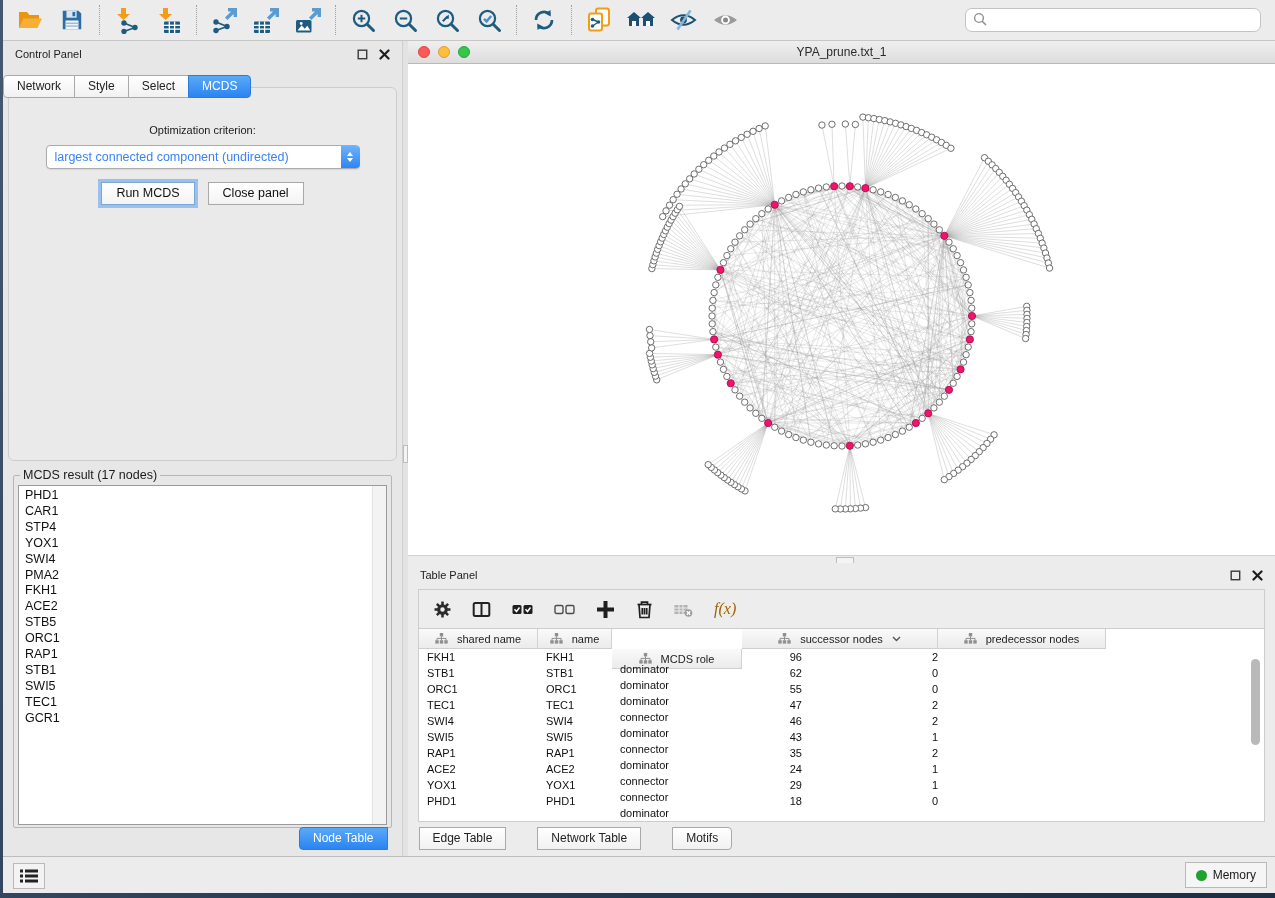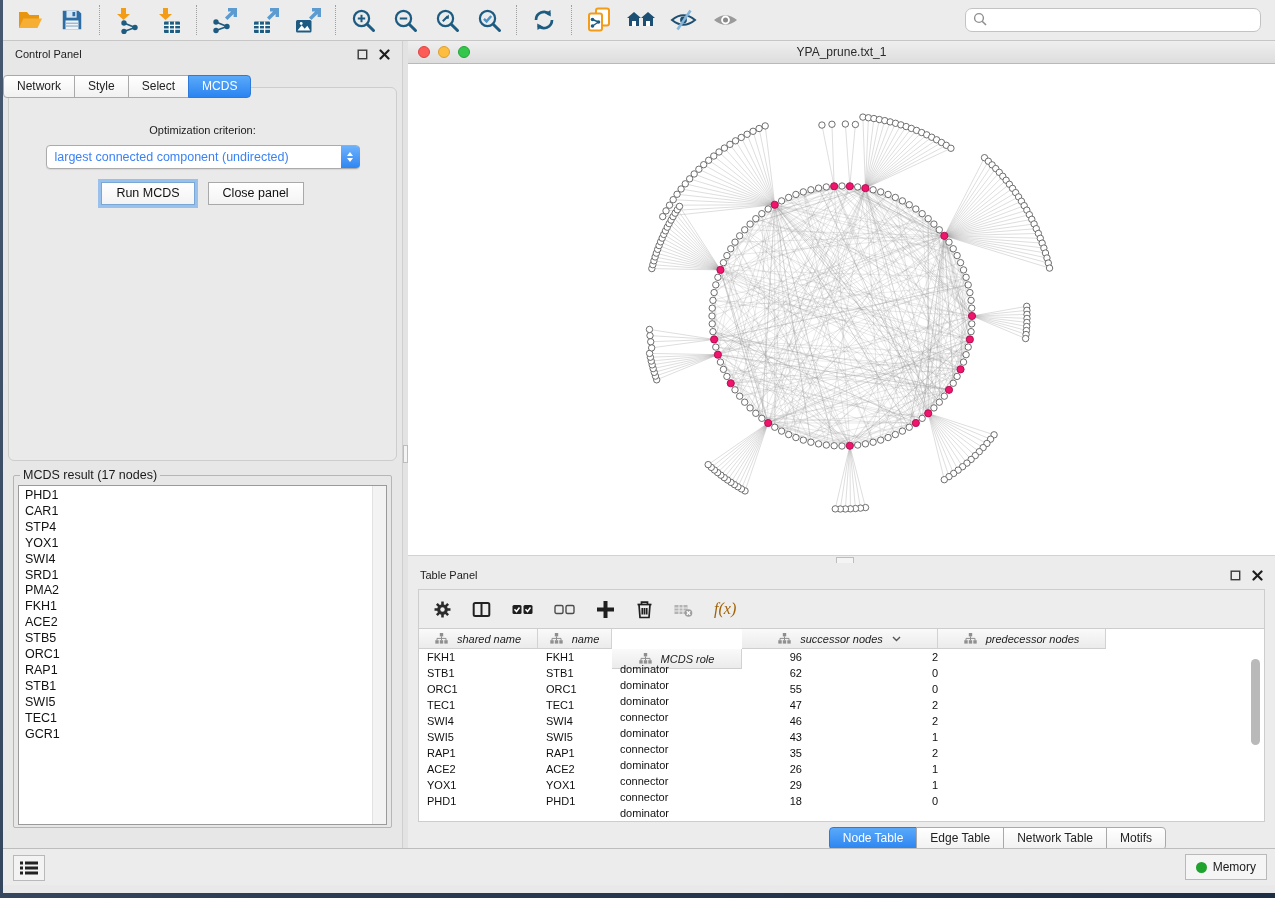--- a/index.html
+++ b/index.html
@@ -62,31 +62,31 @@
   .h-handle{position:absolute;left:428px;top:1px;width:16px;height:5px;background:#f4f4f4;border:1px solid #bdbdbd;}
 
   
   .table-panel{position:absolute;left:0;right:0;top:522px;bottom:0;background:#ececec;}
   .tp-header{height:24px;display:flex;align-items:center;padding:0 12px;}
   .tp-toolbar{margin:2px 10px 0;height:38px;border:1px solid #cdcdcd;background:#ededed;display:flex;align-items:center;padding-left:14px;gap:21px;}
   .tico{display:flex;align-items:center;justify-content:center;min-width:18px;height:20px;}
   .fx{font-family:"Liberation Serif",serif;font-style:italic;font-size:16px;color:#a16207;}
   .tp-table{margin:0 10px;height:192px;border:1px solid #cdcdcd;border-top:none;background:#fff;position:relative;overflow:hidden;}
   .thead{display:flex;height:20px;}
-  .th{box-sizing:border-box;height:20px;background:linear-gradient(#fafafa,#ebebeb);border-right:1px solid #d2d2d2;border-bottom:1px solid #cfcfcf;display:flex;align-items:center;justify-content:center;gap:9px;font-size:11px;color:#1c1c1c;font-style:italic;}
+  .th{box-sizing:border-box;height:20px;background:linear-gradient(#fafafa,#ebebeb);border-right:1px solid #d2d2d2;border-bottom:1px solid #cfcfcf;display:flex;align-items:center;justify-content:center;gap:9px;font-size:11px;color:#1c1c1c;}
   .tr{display:flex;height:16px;}
   .td{box-sizing:border-box;font-size:11px;color:#101010;display:flex;align-items:center;padding-left:8px;white-space:nowrap;}
   .td.num{justify-content:flex-end;padding-left:0;}
   .c0{width:119px;} .c1{width:74px;} .c2{width:130px;margin-top:20px;} .c3{width:196px;} .c4{width:168px;}
   .td.c3{padding-right:136px;} .td.c4{padding-right:181px;}
   .vthumb{position:absolute;right:4px;top:30px;width:9px;height:86px;background:#b9b9b9;border-radius:5px;}
-  .tp-tabs{height:32px;display:flex;align-items:center;justify-content:flex-end;transform:translateX(-109px);}
+  .tp-tabs{height:32px;display:flex;align-items:center;justify-content:flex-start;transform:translateX(-109px);gap:32px;}
 
   
-  .status-bar{position:absolute;left:0;right:0;bottom:8px;height:36px;background:#ececec;border-top:1px solid #bdbdbd;}
+  .status-bar{position:absolute;left:0;right:0;bottom:0;height:36px;background:#ececec;border-top:1px solid #bdbdbd;}
   .sb-btn{position:absolute;left:10px;top:6px;width:30px;height:24px;background:#f3f3f3;border:1px solid #b9b9b9;display:flex;align-items:center;justify-content:center;}
   .mem-btn{position:absolute;right:8px;top:5px;height:24px;background:#f5f5f5;border:1px solid #b9b9b9;display:flex;align-items:center;gap:6px;padding:0 10px;font-size:12px;color:#1a1a1a;}
   .mem-dot{width:11px;height:11px;border-radius:50%;background:#1ea32c;}
 </style>
 </head>
 <body>
 
 <div class="app">
 
   <div class="toolbar">
@@ -305,21 +305,20 @@
       </div>
       <fieldset class="cp-fieldset">
         <legend>MCDS result (17 nodes)</legend>
         <div class="listbox">
           <div class="list-items" id="mcds-list">
               <div class="list-item">PHD1</div>
               <div class="list-item">CAR1</div>
               <div class="list-item">STP4</div>
               <div class="list-item">YOX1</div>
               <div class="list-item">SWI4</div>
-              <div class="list-item">SRD1</div>
               <div class="list-item">PMA2</div>
               <div class="list-item">FKH1</div>
               <div class="list-item">ACE2</div>
               <div class="list-item">STB5</div>
               <div class="list-item">ORC1</div>
               <div class="list-item">RAP1</div>
               <div class="list-item">STB1</div>
               <div class="list-item">SWI5</div>
               <div class="list-item">TEC1</div>
               <div class="list-item">GCR1</div>
@@ -1321,21 +1320,21 @@
                 <div class="td c0">RAP1</div>
                 <div class="td c1">RAP1</div>
                 <div class="td c2">dominator</div>
                 <div class="td c3 num">35</div>
                 <div class="td c4 num">2</div>
               </div>
               <div class="tr">
                 <div class="td c0">ACE2</div>
                 <div class="td c1">ACE2</div>
                 <div class="td c2">connector</div>
-                <div class="td c3 num">26</div>
+                <div class="td c3 num">24</div>
                 <div class="td c4 num">1</div>
               </div>
               <div class="tr">
                 <div class="td c0">YOX1</div>
                 <div class="td c1">YOX1</div>
                 <div class="td c2">connector</div>
                 <div class="td c3 num">29</div>
                 <div class="td c4 num">1</div>
               </div>
               <div class="tr">

